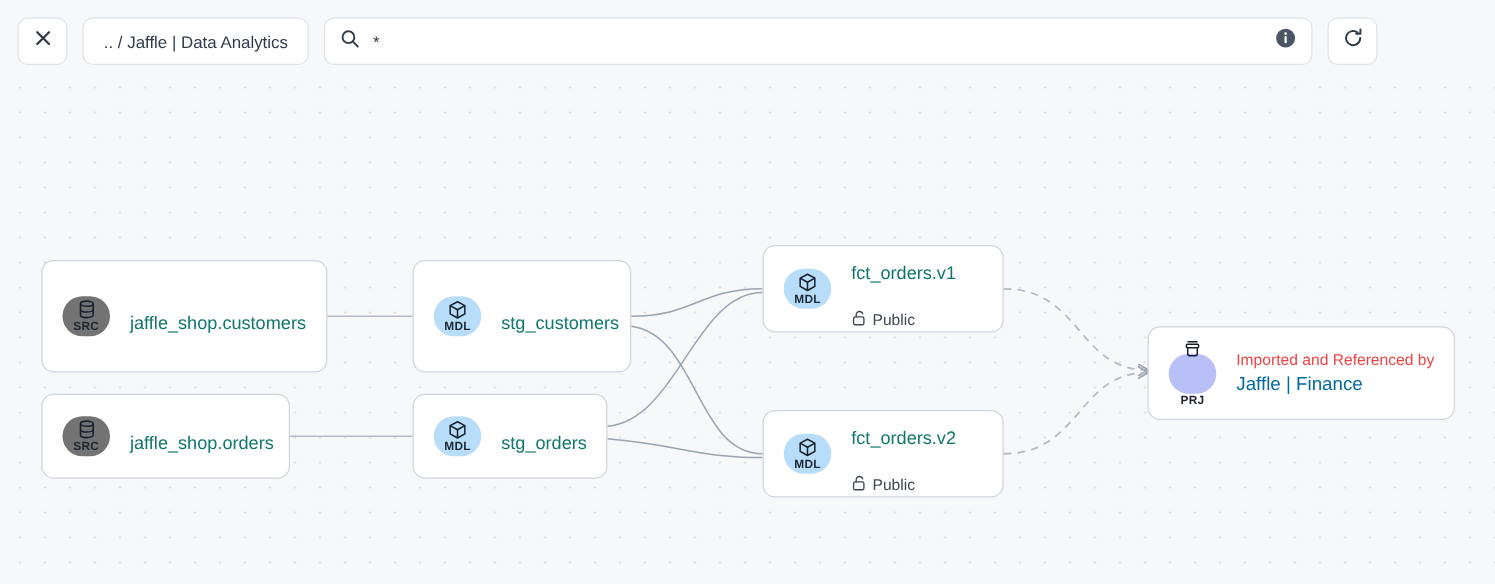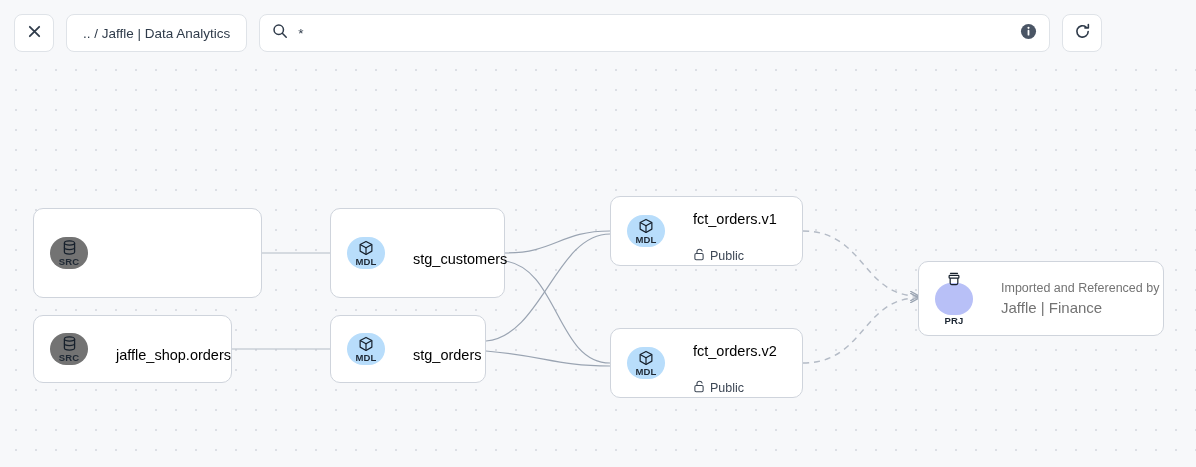--- a/index.html
+++ b/index.html
@@ -132,61 +132,61 @@
 
   .badge {
     width: 38px;
     height: 32px;
     border-radius: 18px;
     display: flex;
     flex-direction: column;
     align-items: center;
     justify-content: center;
     flex: 0 0 auto;
-    margin-right: 28px;
+    margin-right: 16px;
   }
   .badge-src { background: #737373; }
   .badge-mdl { background: #b8ddfb; }
   .badge-prj { background: #b8c0f7; gap: 28px; }
   .badge svg { display: block; margin-bottom: 0px; }
   .badge-text {
     font-size: 9.5px;
     font-weight: 600;
     color: #1d2733;
     letter-spacing: 0.2px;
     line-height: 11px;
     font-family: "Liberation Sans", sans-serif;
   }
 
   .node-body { display: flex; flex-direction: column; justify-content: center; min-width: 0; }
   .node-title {
     font-size: 14.5px;
-    color: #000000;
+    color: #0f766e;
     line-height: 19px;
     white-space: nowrap;
     margin-top: 13px;
   }
   .node-sub {
     display: flex;
     align-items: center;
     gap: 5px;
     font-size: 12.5px;
     color: #3d4755;
     line-height: 17px;
     margin-top: 19px;
   }
   .node-caption {
     font-size: 12.5px;
-    color: #737373;
+    color: #ef4444;
     line-height: 17px;
     white-space: nowrap;
   }
   .node-name-lg {
     font-size: 15px;
-    color: #737373;
+    color: #0369a1;
     line-height: 21px;
     white-space: nowrap;
     margin-top: 0;
   }
 </style>
 </head>
 <body>
 
 <div id="app">
 
@@ -261,20 +261,23 @@
       <div class="badge badge-src">
         <span>
           <svg width="17" height="17" viewBox="0 0 18 18" fill="none">
             <ellipse cx="9" cy="4.2" rx="5.4" ry="2.2" stroke="#16202c" stroke-width="1.35"></ellipse>
             <path d="M3.6 4.2 V13.8 C3.6 15 6 16 9 16 C12 16 14.4 15 14.4 13.8 V4.2" stroke="#16202c" stroke-width="1.35" fill="none"></path>
             <path d="M3.6 9 C3.6 10.2 6 11.2 9 11.2 C12 11.2 14.4 10.2 14.4 9" stroke="#16202c" stroke-width="1.35" fill="none"></path>
           </svg>
         </span>
         <span class="badge-text">SRC</span>
       </div>
+      <div class="node-body">
+        <div class="node-title">jaffle_shop.customers</div>
+      </div>
     </div>
 
     <div class="node" style="left:33px; top:259px; width:199px; height:68px;">
       <div class="badge badge-src">
         <span>
           <svg width="17" height="17" viewBox="0 0 18 18" fill="none">
             <ellipse cx="9" cy="4.2" rx="5.4" ry="2.2" stroke="#16202c" stroke-width="1.35"></ellipse>
             <path d="M3.6 4.2 V13.8 C3.6 15 6 16 9 16 C12 16 14.4 15 14.4 13.8 V4.2" stroke="#16202c" stroke-width="1.35" fill="none"></path>
             <path d="M3.6 9 C3.6 10.2 6 11.2 9 11.2 C12 11.2 14.4 10.2 14.4 9" stroke="#16202c" stroke-width="1.35" fill="none"></path>
           </svg>

